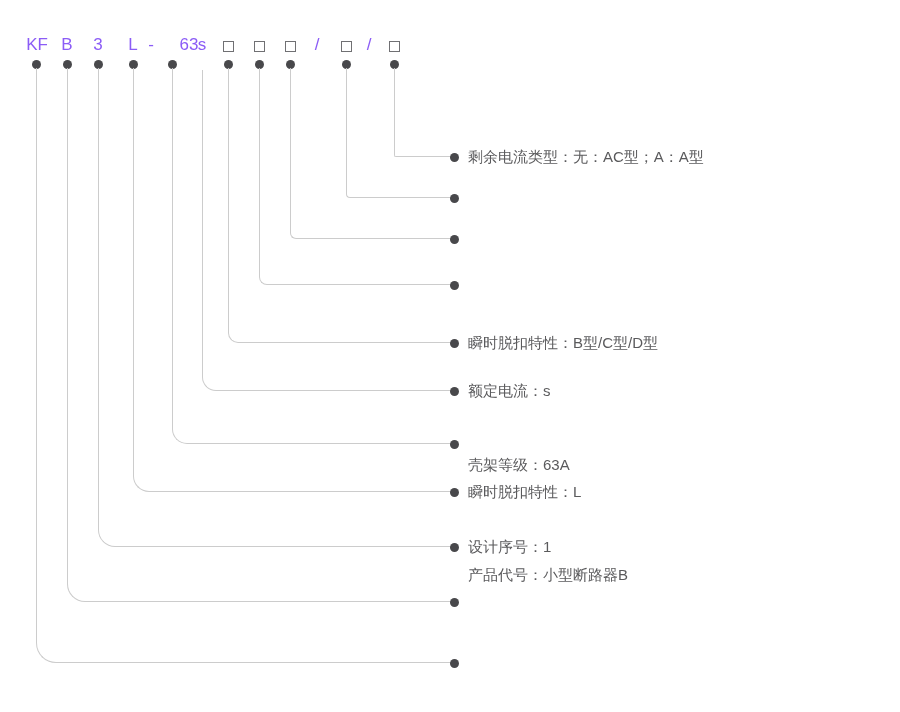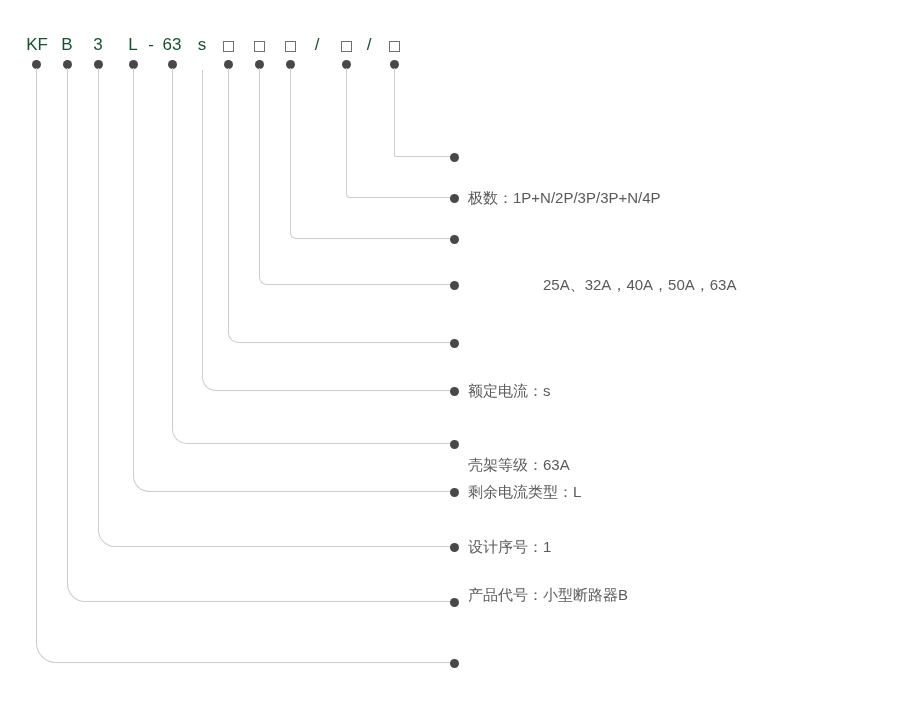--- a/index.html
+++ b/index.html
@@ -13,21 +13,21 @@
     height: 712px;
     background: #ffffff;
     overflow: hidden;
   }
   
   .tok {
     position: absolute;
     top: 36px;
     transform: translateX(-50%);
     font-size: 17px;
-    color: #14532d;
+    color: #8b5cf6;
     white-space: nowrap;
     line-height: 18px;
   }
   .ph-box {
     position: absolute;
     top: 41px;
     width: 9px;
     height: 9px;
     border: 1px solid #707073;
     background: #ffffff;
@@ -63,21 +63,21 @@
 <body>
 
 <div class="stage">
 
   <div>
     <span class="tok" style="left:37px">KF</span>
     <span class="tok" style="left:67px">B</span>
     <span class="tok" style="left:98px">3</span>
     <span class="tok" style="left:133px">L</span>
     <span class="tok" style="left:151px">-</span>
-    <span class="tok" style="left:172px">63</span>
+    <span class="tok" style="left:189px">63</span>
     <span class="tok" style="left:202px">s</span>
     <div class="ph-box" style="left:223px"></div>
     <div class="ph-box" style="left:254px"></div>
     <div class="ph-box" style="left:285px"></div>
     <span class="tok" style="left:317px">/</span>
     <div class="ph-box" style="left:341px"></div>
     <span class="tok" style="left:369px">/</span>
     <div class="ph-box" style="left:389px"></div>
   </div>
 
@@ -109,23 +109,23 @@
   <div class="dot" style="left:450px; top:235px"></div>
   <div class="dot" style="left:450px; top:281px"></div>
   <div class="dot" style="left:450px; top:339px"></div>
   <div class="dot" style="left:450px; top:387px"></div>
   <div class="dot" style="left:450px; top:440px"></div>
   <div class="dot" style="left:450px; top:488px"></div>
   <div class="dot" style="left:450px; top:543px"></div>
   <div class="dot" style="left:450px; top:598px"></div>
   <div class="dot" style="left:450px; top:659px"></div>
 
-  <div class="lbl" style="top:187px">极数：1P+N/2P/3P/3P+N/4P</div>
+  <div class="lbl" style="top:146px">剩余电流类型：无：AC型；A：A型</div>
   <div class="lbl" style="top:274px">
-    <span class="wrap-line">25A、32A，40A，50A，63A</span>
   </div>
+  <div class="lbl" style="top:332px">瞬时脱扣特性：B型/C型/D型</div>
   <div class="lbl" style="top:380px">额定电流：s</div>
   <div class="lbl" style="top:454px">壳架等级：63A</div>
-  <div class="lbl" style="top:481px">剩余电流类型：L</div>
+  <div class="lbl" style="top:481px">瞬时脱扣特性：L</div>
   <div class="lbl" style="top:536px">设计序号：1</div>
-  <div class="lbl" style="top:584px">产品代号：小型断路器B</div>
+  <div class="lbl" style="top:564px">产品代号：小型断路器B</div>
 
 </div>
 
 </body></html>

